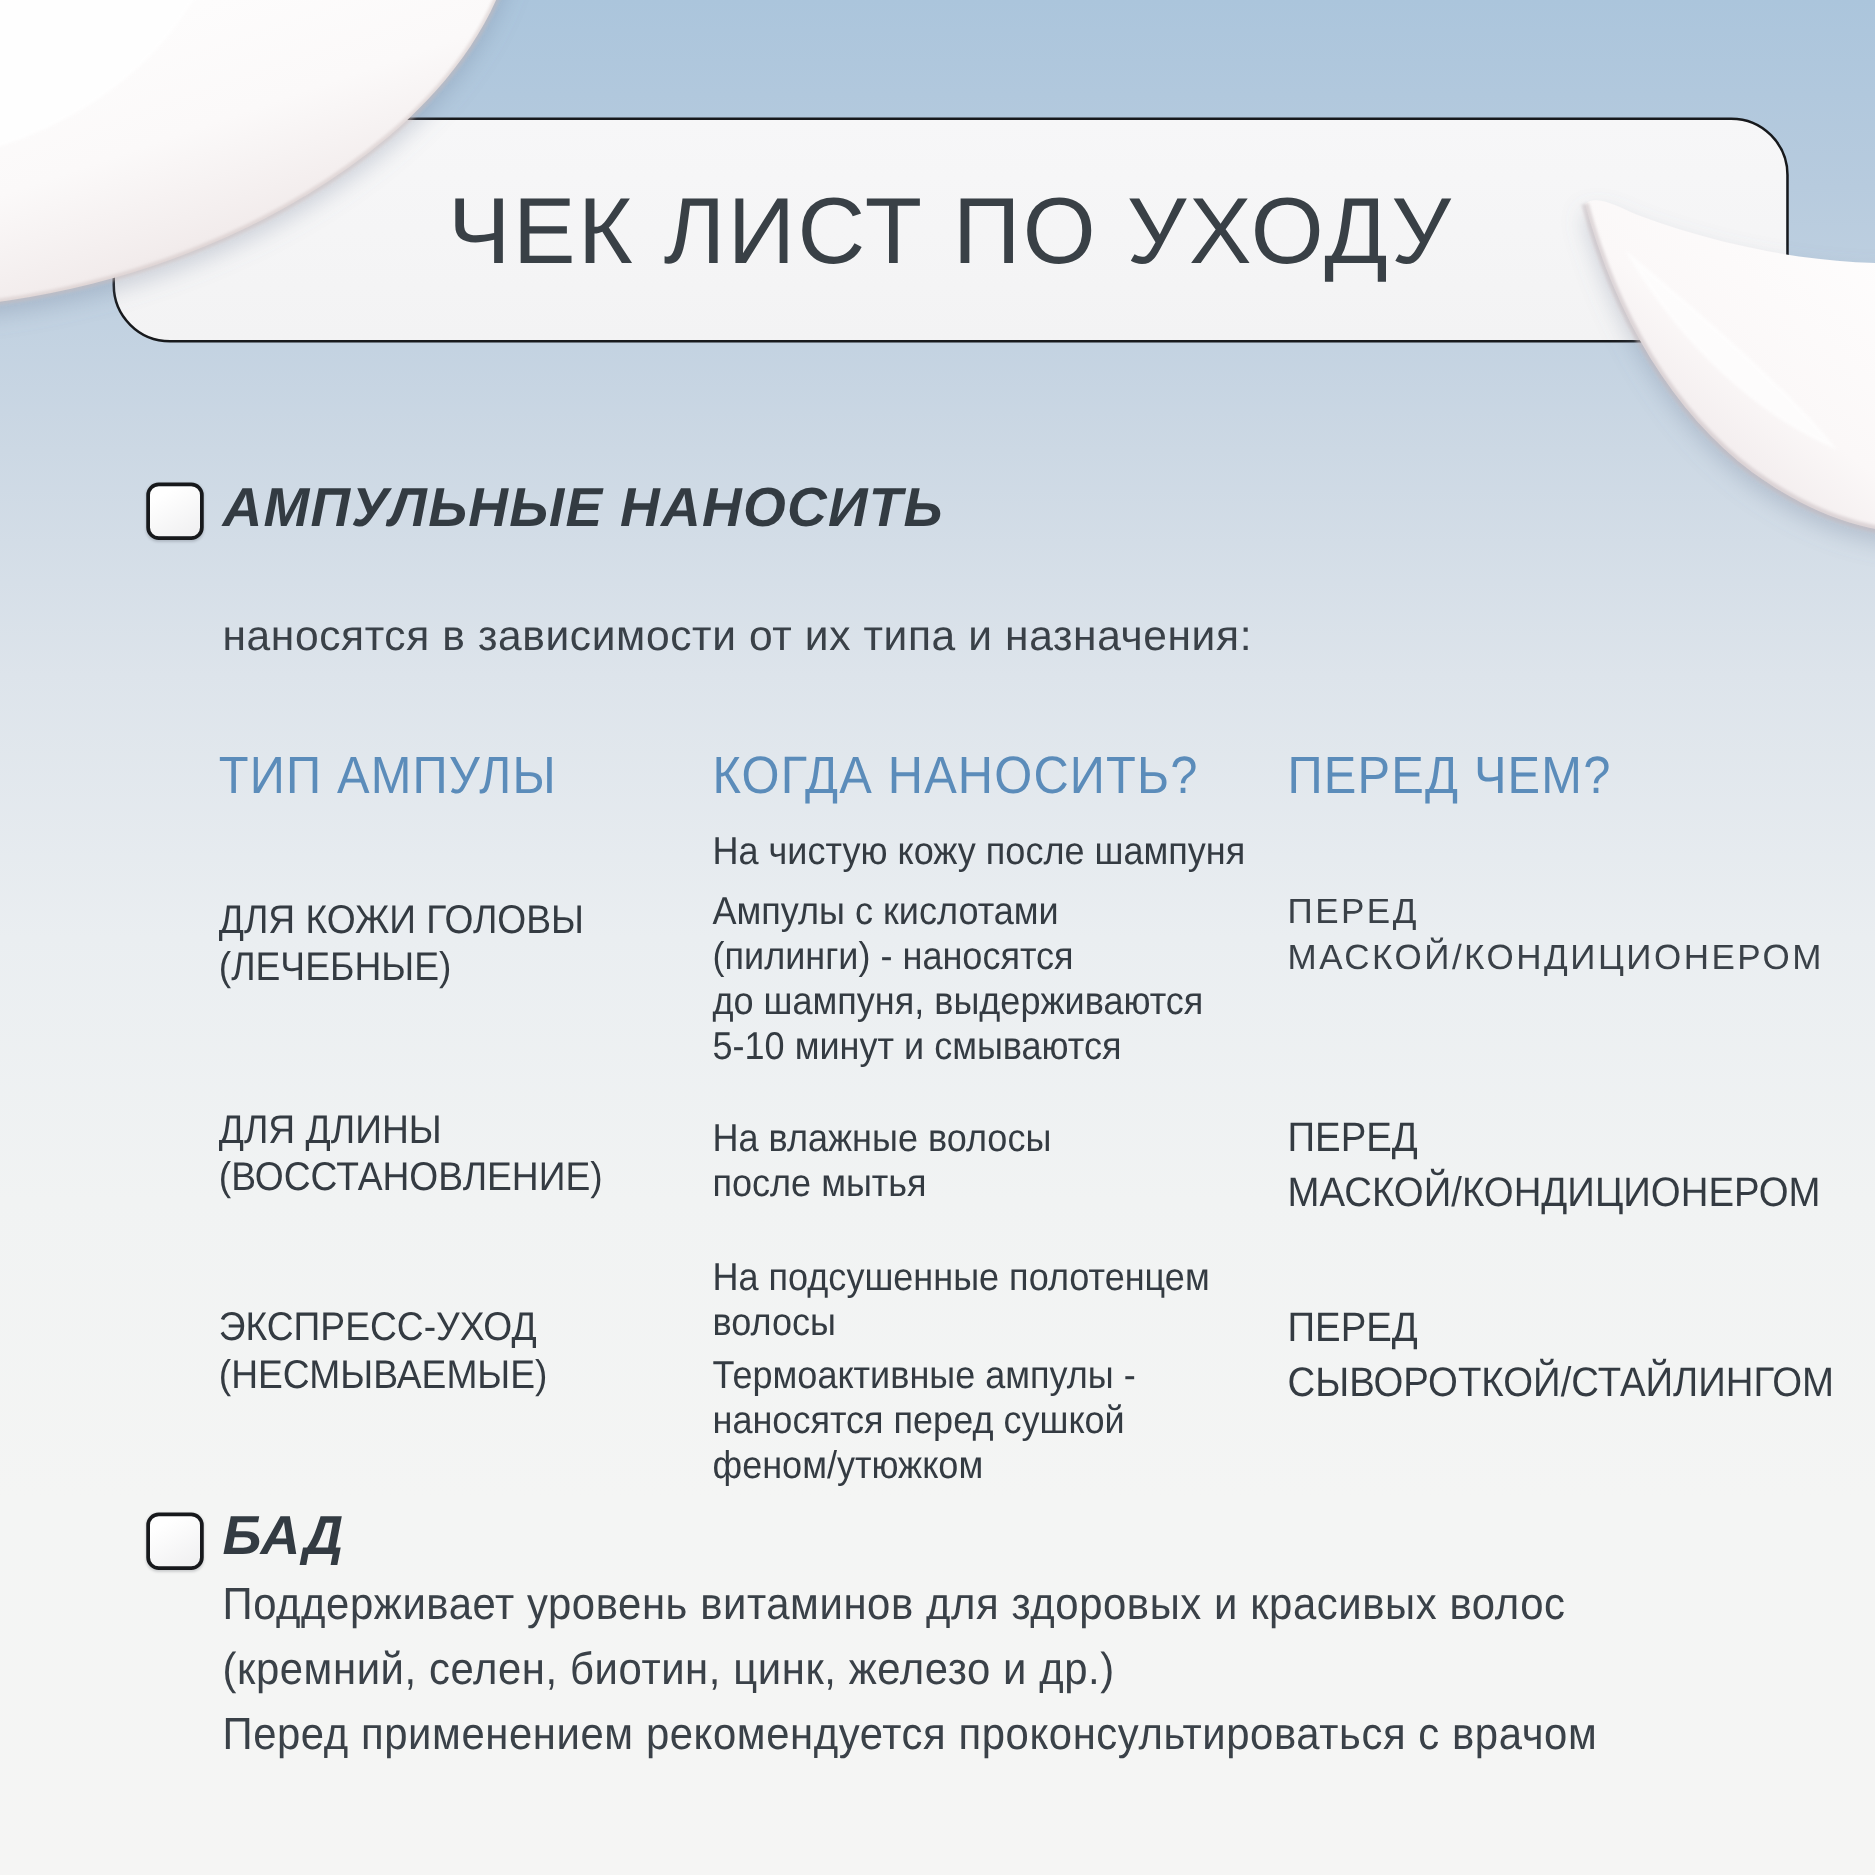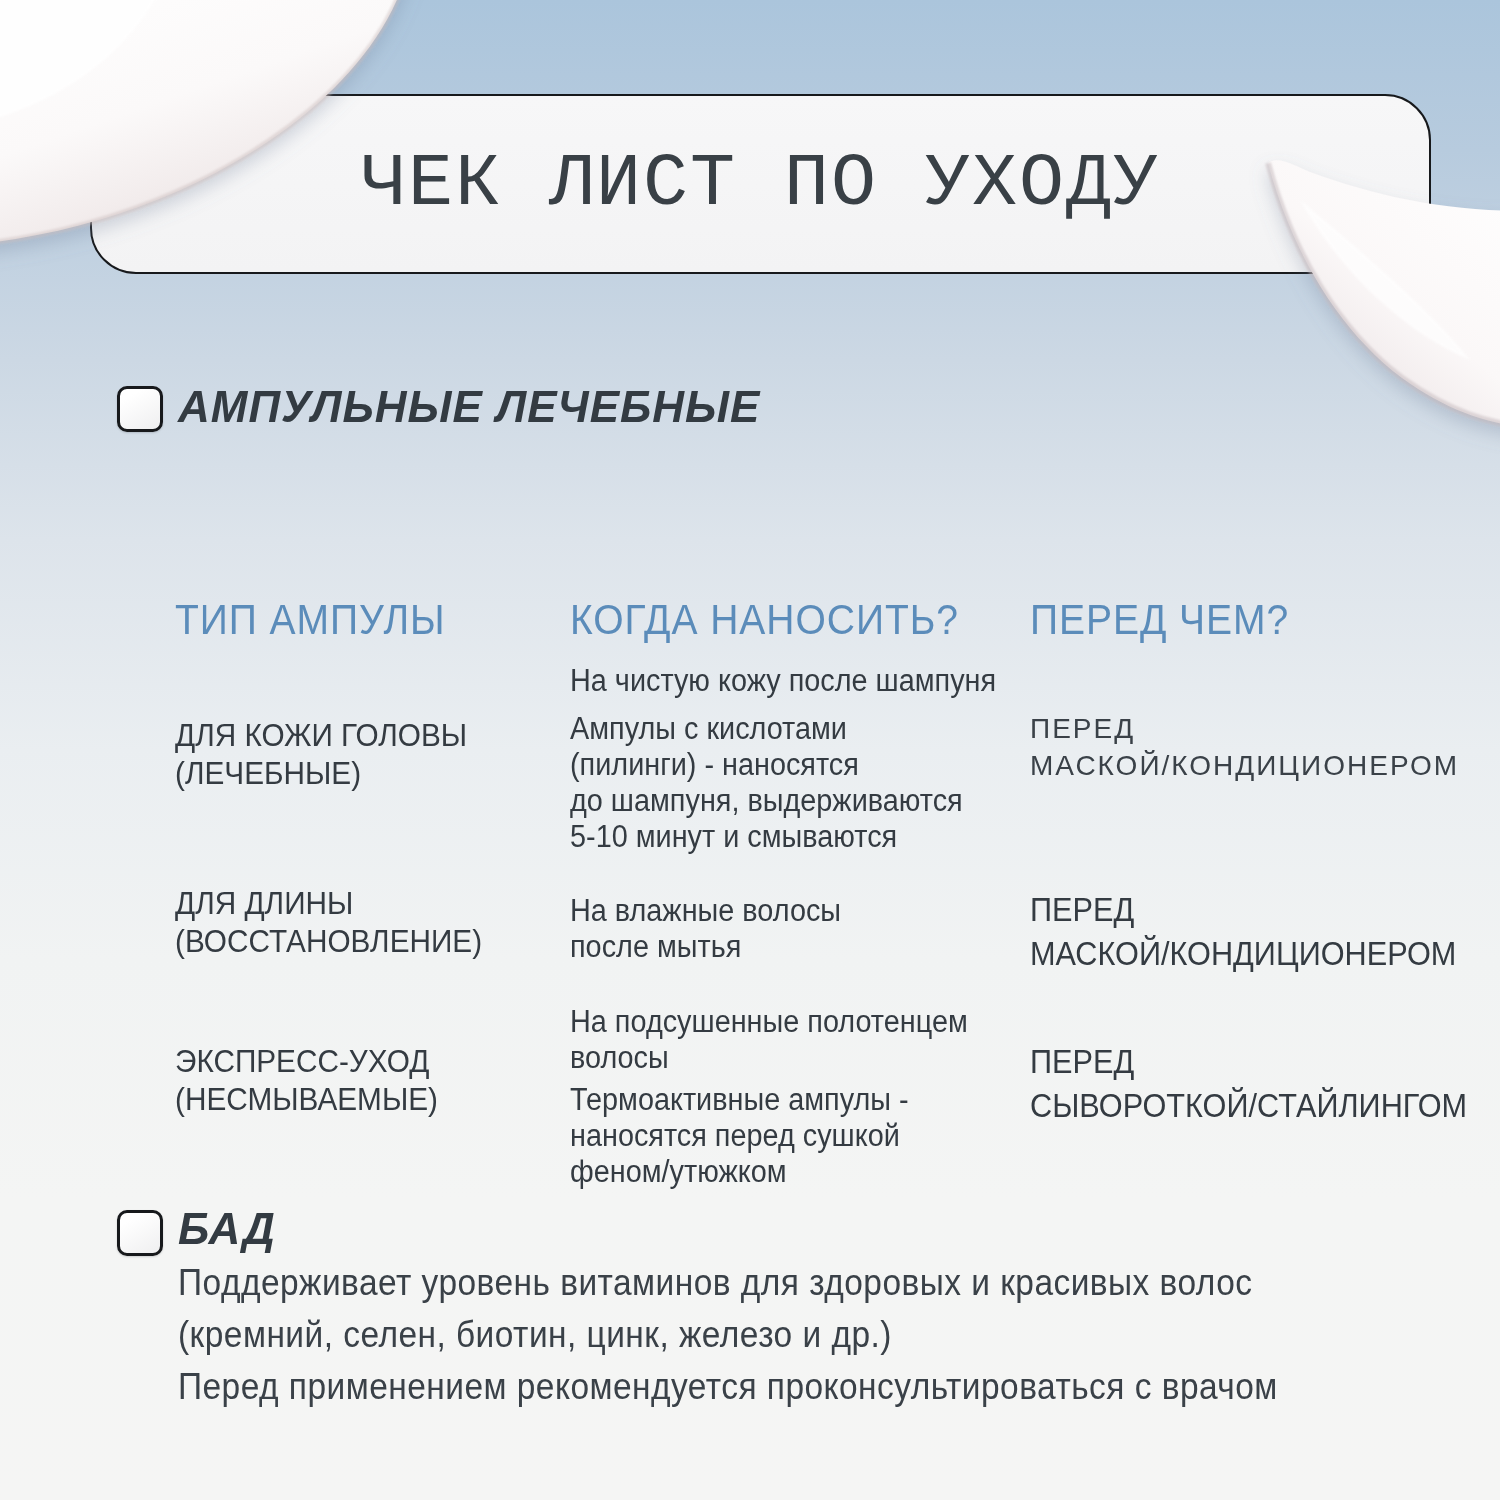--- a/index.html
+++ b/index.html
@@ -9,21 +9,20 @@
     background:linear-gradient(180deg,#abc5dc 0%, #b7cbde 10%, #ccd8e4 24%,
                #dde4eb 36%, #eaeef1 50%, #f1f3f3 64%, #f4f5f4 80%, #f5f5f4 100%);
   }
   
   .card {
     position:absolute; left:90px; top:94px; width:1337px; height:176px;
     background:linear-gradient(180deg,#f7f7f8,#f3f3f4);
     border:2px solid #17191c; border-radius:46px;
     display:flex; align-items:center; justify-content:center;
     z-index:1;
-    font-family:Liberation Mono, monospace;
   }
   .card h1 {
     margin:0; font-size:75px; font-weight:400; letter-spacing:2px;
     color:#394046; white-space:nowrap;
   }
   
   .creams { position:absolute; left:0; top:0; width:1500px; height:1500px;
             z-index:2; pointer-events:none; }
   
   .abs { position:absolute; margin:0; color:#3a4148; }
@@ -122,21 +121,22 @@
                C 1448 411, 1490 426, 1540 428
                L 1540 210
                C 1460 214, 1380 198, 1310 172
                C 1295 166, 1278 155, 1268 163 Z" fill="url(#creamB)"></path>
       <path d="M 1268 163 C 1292 252, 1338 330, 1402 378 C 1448 411, 1490 426, 1540 428" fill="none" stroke="#c4b8bb" stroke-opacity="0.5" stroke-width="6" filter="url(#blur1)"></path>
       <path d="M 1300 200 C 1340 270, 1400 330, 1470 360 C 1430 310, 1360 250, 1300 200 Z" fill="#ffffff" opacity="0.7" filter="url(#blur1)"></path>
     </g>
   </svg>
 
   <div class="checkbox" id="cb-ampoules"></div>
-  <h2 class="abs sec-heading" id="heading-ampoules">АМПУЛЬНЫЕ ЛЕЧЕБНЫЕ</h2>
+  <h2 class="abs sec-heading" id="heading-ampoules">АМПУЛЬНЫЕ НАНОСИТЬ</h2>
+  <p class="abs body-line" id="amp-line2">наносятся в зависимости от их типа и назначения:</p>
 
   <div class="abs tbl-head cond" id="th-type">ТИП АМПУЛЫ</div>
   <div class="abs tbl-head cond" id="th-when">КОГДА НАНОСИТЬ?</div>
   <div class="abs tbl-head cond" id="th-before">ПЕРЕД ЧЕМ?</div>
 
   <div class="abs cell-when cond pre" id="r1-when-intro">На чистую кожу после шампуня</div>
   <div class="abs cell-type cond pre" id="r1-type">ДЛЯ КОЖИ ГОЛОВЫ
 (ЛЕЧЕБНЫЕ)</div>
   <div class="abs cell-when cond pre" id="r1-when-detail">Ампулы с кислотами
 (пилинги) - наносятся

